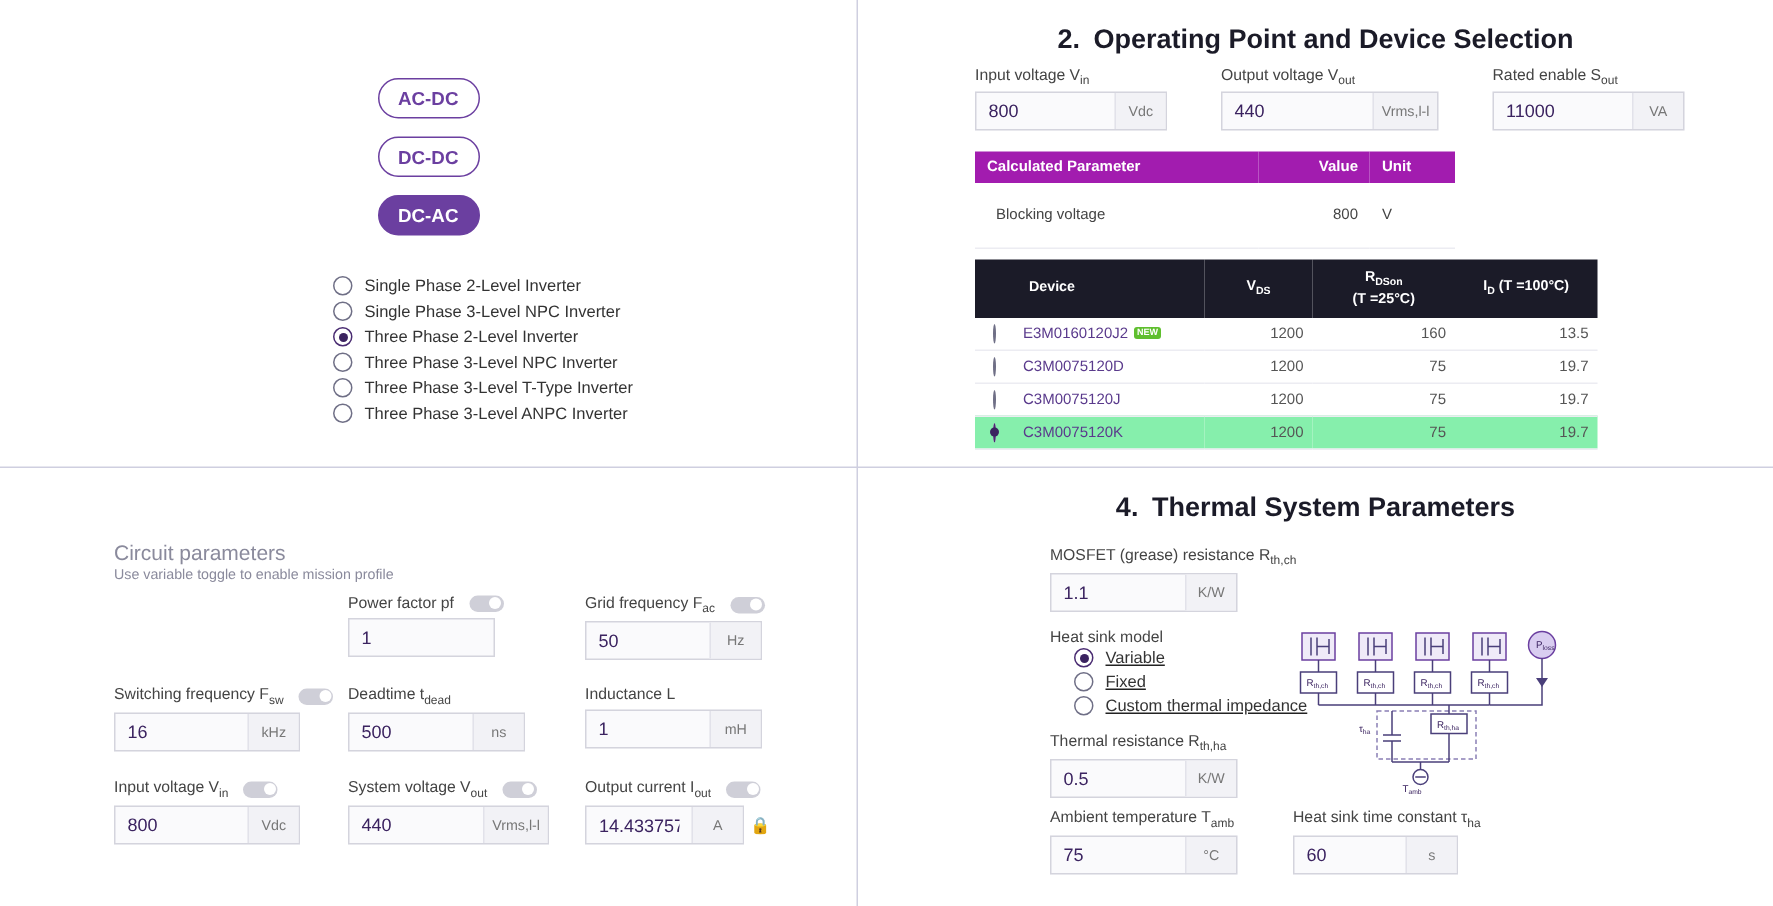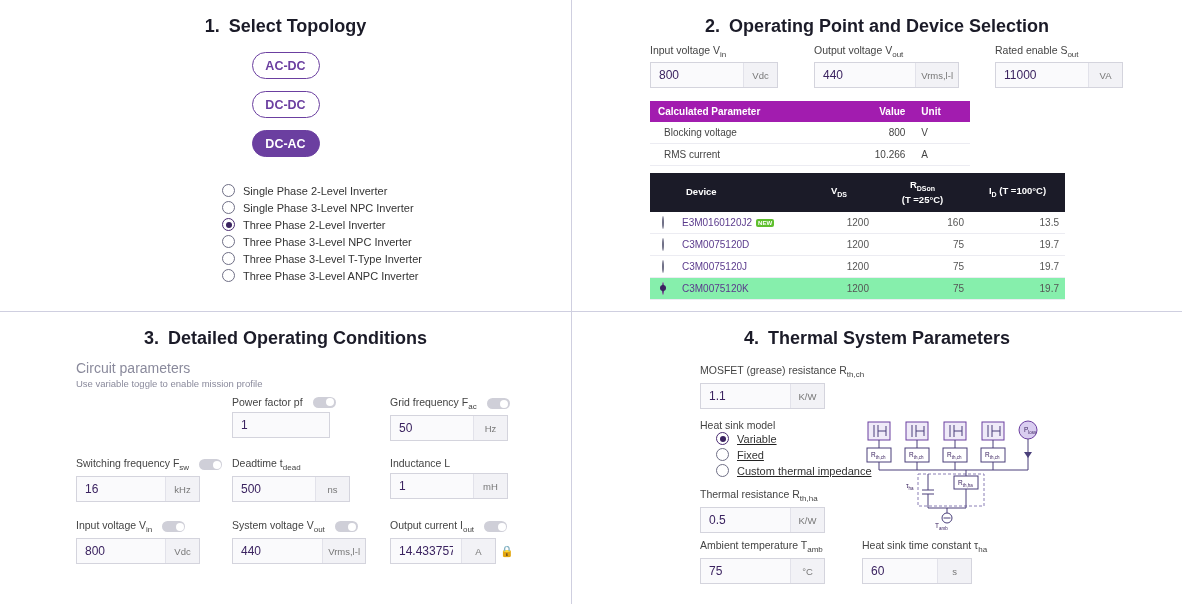--- a/index.html
+++ b/index.html
@@ -131,21 +131,21 @@
   .calc-wrap { position: absolute; left: 650px; top: 101px; width: 320px; }
   table.calc { width: 320px; }
   table.calc th {
     background: #a21caf; color: #fff;
     font-size: 10px; font-weight: bold;
     text-align: left; padding: 5px 8px;
   }
   table.calc th.r, table.calc td.r { text-align: right; }
   table.calc th.c, table.calc td.c { text-align: left; }
   table.calc td {
-    padding: 5px 8px;
+    padding: 16px 8px;
     border-bottom: 1px solid #ececf2;
     color: #444;
   }
   table.calc tr td:first-child { padding-left: 14px; }
 
   .dev-wrap { position: absolute; left: 650px; top: 173px; width: 415px; }
   table.dev { width: 415px; }
   table.dev th {
     background: #1b1b28; color: #fff;
     font-size: 9.5px; font-weight: bold;
@@ -222,24 +222,20 @@
 </style>
 </head>
 <body>
 
 <div class="app">
 
   <div class="v-divider"></div>
   <div class="h-divider"></div>
 
   <div class="panel" id="panel1">
-    <div class="panel-title">
-      <span class="num">1.</span>
-      <span>Select Topology</span>
-    </div>
 
     <div class="topo-buttons">
       <div class="pill">AC-DC</div>
       <div class="pill">DC-DC</div>
       <div class="pill active">DC-AC</div>
     </div>
 
     <div class="radio-list">
       <div class="radio-row">
         <span class="radio"></span>
@@ -374,24 +370,20 @@
           <td class="name">C3M0075120K</td>
           <td>1200</td>
           <td>75</td>
           <td>19.7</td>
         </tr>
       </tbody>
     </table>
   </div>
 
   <div class="panel" id="panel3">
-    <div class="panel-title">
-      <span class="num">3.</span>
-      <span>Detailed Operating Conditions</span>
-    </div>
 
     <div class="circuit-head">
       <div class="h">Circuit parameters</div>
       <div class="s">Use variable toggle to enable mission profile</div>
     </div>
 
     <div class="p3-field" style="left:232px; top:84px;">
       <div class="lbl-row">
         <span class="field-label"><span>Power factor pf</span></span>
         <span class="toggle"></span>

